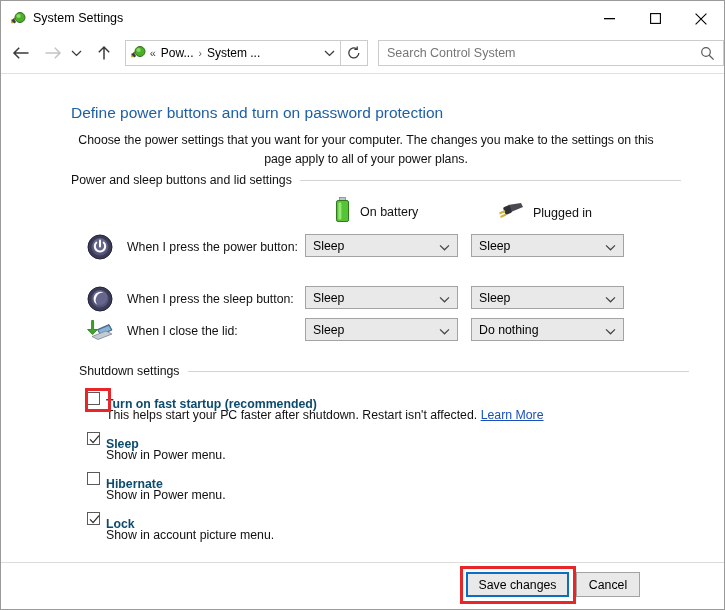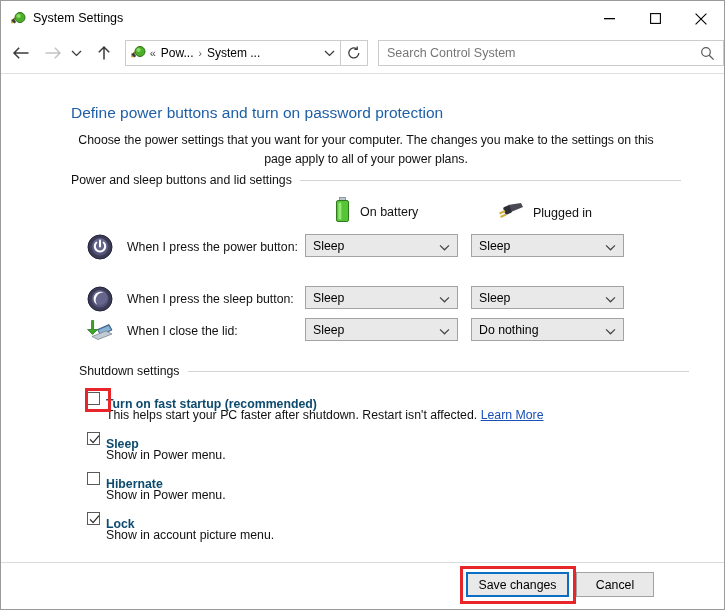--- a/index.html
+++ b/index.html
@@ -169,21 +169,21 @@
     position: absolute; left: 0; top: 562px; width: 723px; height: 46px; background: #ffffff;
   }
   .btn {
     position: absolute; height: 25px;
     background: #e9e9e9; border: 1px solid #a3a3a3;
     display: flex; align-items: center; justify-content: center;
     font-size: 12.3px; color: #000;
   }
   .btn.primary { border: 2px solid #0a6fc2; }
   .btn.save { left: 465px; top: 9px; width: 103px; }
-  .btn.cancel { left: 575px; top: 9px; width: 78px; }
+  .btn.cancel { left: 575px; top: 9px; width: 64px; }
 </style>
 </head>
 <body>
 
 <div id="app">
 
   <div class="behind-sliver">
     <span>•••••••• ••••••• •••• •••••• •••••</span>
   </div>
 

